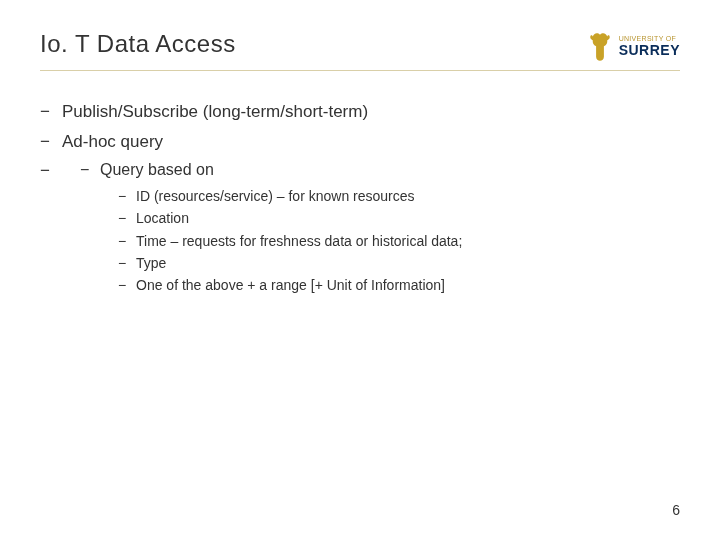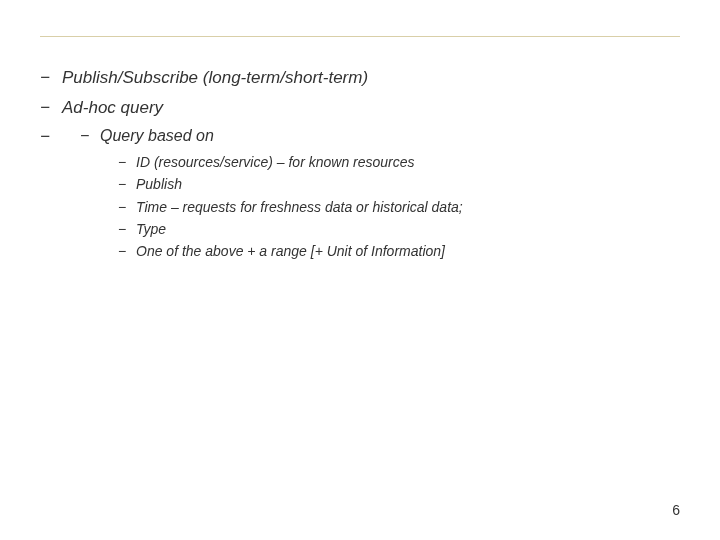--- a/index.html
+++ b/index.html
@@ -8,47 +8,59 @@
   .header { display: flex; justify-content: space-between; align-items: flex-start; margin-bottom: 6px; }
   .title { font-size: 24px; font-weight: 400; color: #333; letter-spacing: 0.5px; }
   .logo { display: flex; align-items: center; gap: 6px; }
   .logo-stag { width: 26px; height: 34px; }
   .logo-text { display: flex; flex-direction: column; font-size: 9px; line-height: 1.1; color: #c9a227; font-weight: 400; letter-spacing: 0.3px; }
   .logo-text .u { font-size: 7px; color: #b89530; }
   .logo-text .s { font-size: 14px; font-weight: 600; color: #0a2d5a; letter-spacing: 0.5px; }
   .divider { border: none; border-top: 1px solid #d9cfa8; margin: 6px 0 28px 0; }
   .content { font-size: 17px; line-height: 1.5; }
   ul { list-style: none; }
-  .lvl1 > li { position: relative; padding-left: 22px; margin-bottom: 4px; font-style: italic; }
+  .lvl1 > li { position: relative; padding-left: 22px; margin-bottom: 4px; }
   .lvl1 > li::before { content: "−"; position: absolute; left: 0; top: 0; color: #333; }
   .lvl2 { margin-top: 0; margin-left: 18px; font-size: 16px; }
   .lvl2 > li { position: relative; padding-left: 20px; margin-bottom: 4px; }
   .lvl2 > li::before { content: "−"; position: absolute; left: 0; top: 0; }
   .lvl3 { margin-top: 4px; margin-left: 18px; font-size: 14px; line-height: 1.45; }
   .lvl3 > li { position: relative; padding-left: 18px; margin-bottom: 2px; }
   .lvl3 > li::before { content: "−"; position: absolute; left: 0; top: 0; }
   .pagenum { position: absolute; bottom: 22px; right: 40px; font-size: 14px; color: #333; }
 </style>
 </head>
 <body>
 
 <div class="slide">
+  <div class="header">
+    <h1 class="title">Io. T Data Access</h1>
+    <div class="logo">
+      <svg class="logo-stag" viewBox="0 0 40 50">
+        <path d="M20 6 C16 2 10 4 9 9 C8 6 5 6 5 10 C5 13 8 14 9 15 C8 18 10 22 14 24 L14 40 C14 44 17 46 20 46 C23 46 26 44 26 40 L26 24 C30 22 32 18 31 15 C32 14 35 13 35 10 C35 6 32 6 31 9 C30 4 24 2 20 6 Z" fill="#c9a227"></path>
+      </svg>
+      <div class="logo-text">
+        <span class="u">UNIVERSITY OF</span>
+        <span class="s">SURREY</span>
+      </div>
+    </div>
+  </div>
   <hr class="divider">
 
   <div class="content">
     <ul class="lvl1">
       <li><span>Publish/Subscribe (long-term/short-term)</span></li>
       <li><span>Ad-hoc query</span></li>
       <li>
         <ul class="lvl2">
           <li>
             <span>Query based on</span>
             <ul class="lvl3">
               <li><span>ID (resources/service) – for known resources</span></li>
-              <li><span>Publish</span></li>
+              <li><span>Location</span></li>
               <li><span>Time – requests for freshness data or historical data;</span></li>
               <li><span>Type</span></li>
               <li><span>One of the above + a range [+ Unit of Information]</span></li>
             </ul>
           </li>
         </ul>
       </li>
     </ul>
   </div>
 

